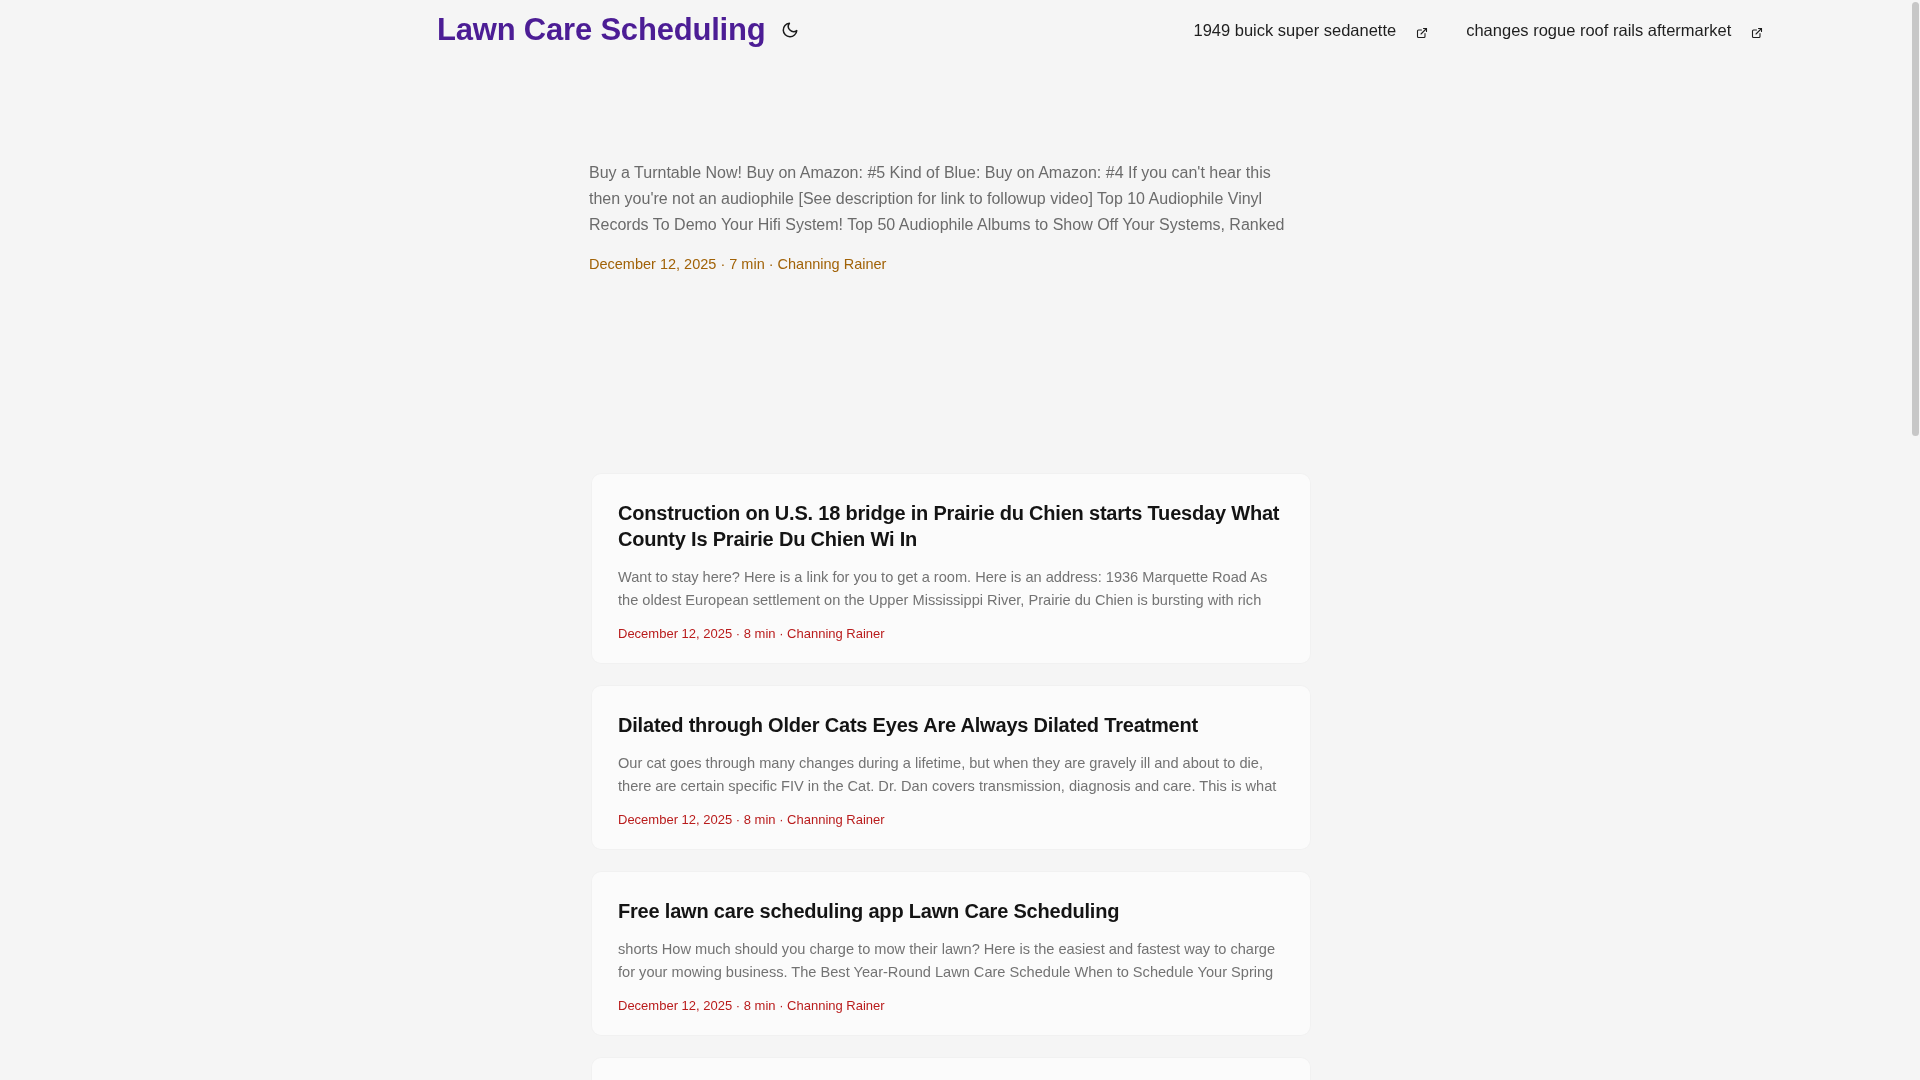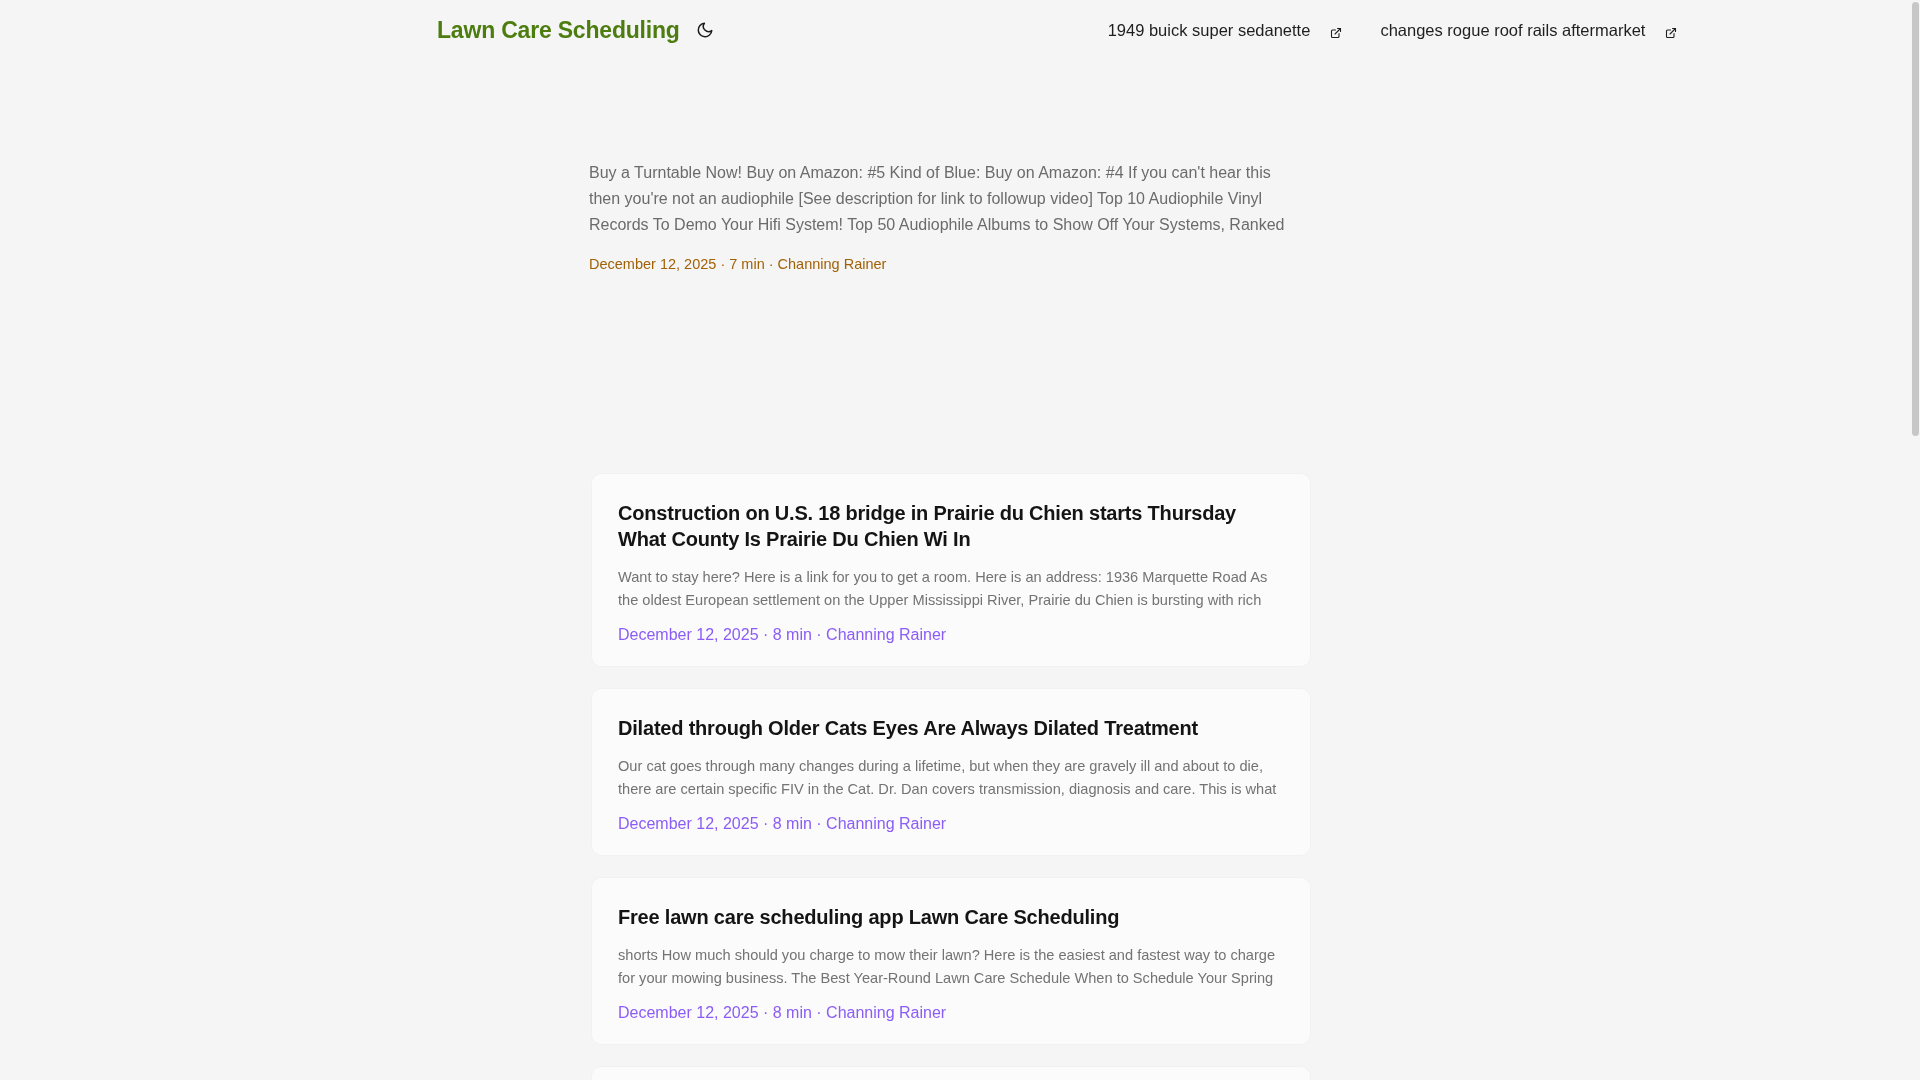--- a/index.html
+++ b/index.html
@@ -30,23 +30,23 @@
     align-items: center;
     box-sizing: border-box;
     padding-left: 437px;
   }
   .brand {
     display: flex;
     align-items: center;
     gap: 14px;
   }
   .brand-title {
-    font-size: 23px;
+    font-size: 31px;
     font-weight: bold;
-    color: #4d7c0f;
+    color: #4c1d95;
     letter-spacing: -0.2px;
     white-space: nowrap;
     text-align: right;
   }
   .theme-toggle {
     width: 22px;
     height: 22px;
     display: inline-flex;
     align-items: center;
     justify-content: center;
@@ -131,22 +131,22 @@
   }
   .card-summary {
     font-size: 14.6px;
     line-height: 1.56;
     color: #737373;
     margin: 0 0 14px 0;
     max-height: 46px;
     overflow: hidden;
   }
   .card-meta {
-    font-size: 16px;
-    color: #8b5cf6;
+    font-size: 13px;
+    color: #b91c1c;
   }
 
   
   .scrollbar-track {
     position: absolute;
     top: 0;
     right: 0;
     width: 9px;
     height: 1080px;
     background: transparent;
@@ -201,21 +201,21 @@
   </div>
 
   <div class="featured">
     <p class="featured-summary">Buy a Turntable Now! Buy on Amazon: #5 Kind of Blue: Buy on Amazon: #4 If you can't hear this then you're not an audiophile [See description for link to followup video] Top 10 Audiophile Vinyl Records To Demo Your Hifi System! Top 50 Audiophile Albums to Show Off Your Systems, Ranked by TOP 5…</p>
     <div class="featured-meta">December 12, 2025 · 7 min · Channing Rainer</div>
   </div>
 
   <div class="cards">
 
     <div class="card">
-      <h2 class="card-title">Construction on U.S. 18 bridge in Prairie du Chien starts Thursday What County Is Prairie Du Chien Wi In</h2>
+      <h2 class="card-title">Construction on U.S. 18 bridge in Prairie du Chien starts Tuesday What County Is Prairie Du Chien Wi In</h2>
       <p class="card-summary">Want to stay here? Here is a link for you to get a room. Here is an address: 1936 Marquette Road As the oldest European settlement on the Upper Mississippi River, Prairie du Chien is bursting with rich history tha…</p>
       <div class="card-meta">December 12, 2025 · 8 min · Channing Rainer</div>
     </div>
 
     <div class="card">
       <h2 class="card-title">Dilated through Older Cats Eyes Are Always Dilated Treatment</h2>
       <p class="card-summary">Our cat goes through many changes during a lifetime, but when they are gravely ill and about to die, there are certain specific FIV in the Cat. Dr. Dan covers transmission, diagnosis and care. This is what Bipolar is…</p>
       <div class="card-meta">December 12, 2025 · 8 min · Channing Rainer</div>
     </div>
 

